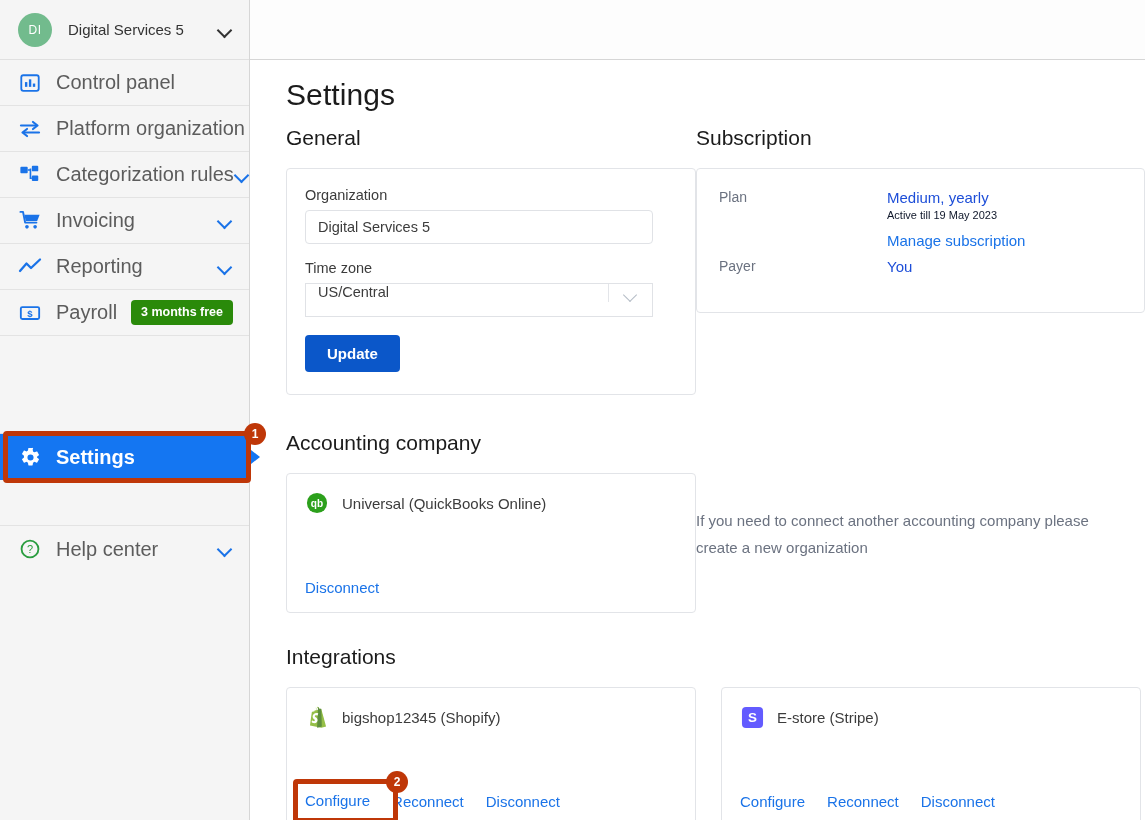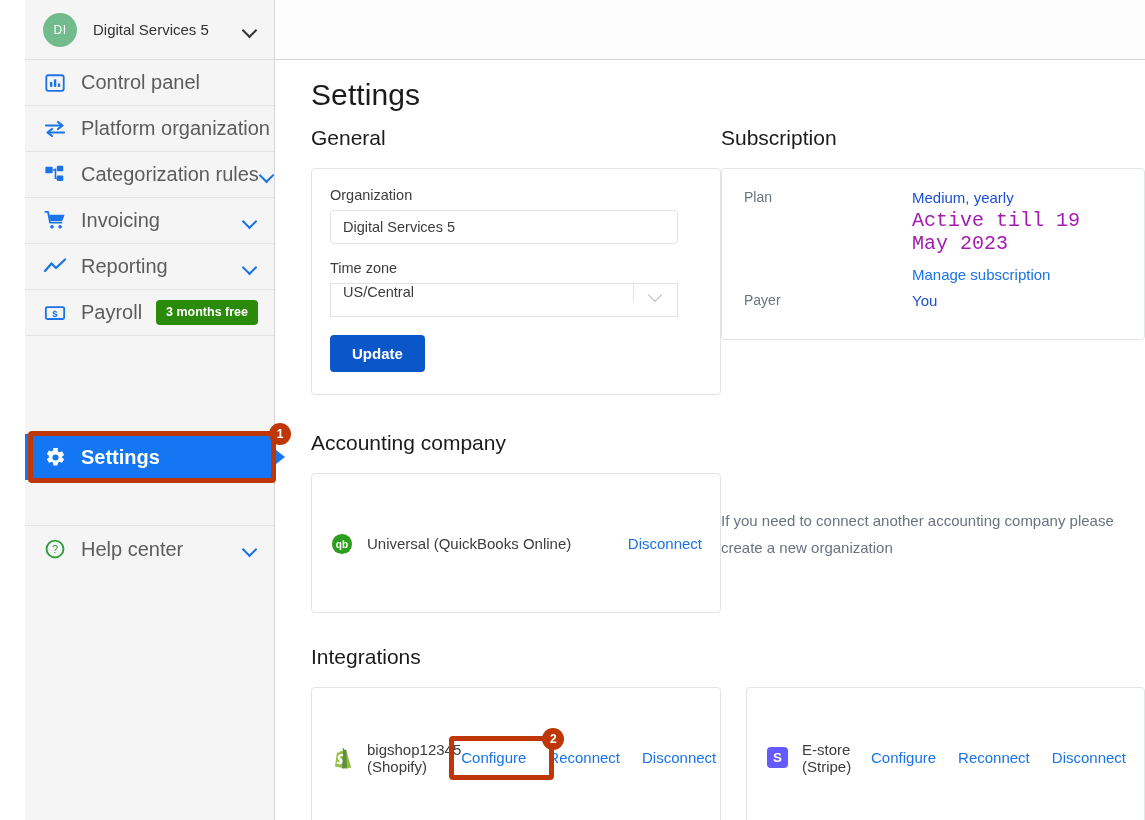--- a/index.html
+++ b/index.html
@@ -10,21 +10,20 @@
     background: #ffffff;
     font-family: "Liberation Sans", sans-serif;
     -webkit-font-smoothing: antialiased;
   }
 
   #app {
     position: relative;
     width: 1145px;
     height: 820px;
     display: flex;
-    padding-left: 25px;
   }
 
   
   .sidebar {
     width: 250px;
     height: 820px;
     background: #f5f5f5;
     border-right: 1px solid #d6d6d6;
     flex: 0 0 250px;
     position: relative;
@@ -287,34 +286,34 @@
     display: flex;
     margin-bottom: 6px;
   }
   .sub-key {
     width: 168px;
     font-size: 14px;
     color: #6b7280;
     flex: 0 0 168px;
   }
   .sub-val { font-size: 15px; color: #1d4ed8; }
-  .sub-sub { font-size: 20px; color: #a21caf; margin-top: 3px; font-family: Liberation Mono, monospace; }
+  .sub-sub { font-size: 11px; color: #0f172a; margin-top: 3px; }
   .link {
     color: #1a73e8;
     font-size: 15px;
     text-decoration: none;
     cursor: pointer;
   }
 
   
   .card-conn {
     padding: 17px 18px 16px 18px;
     height: 140px;
     display: flex;
-    flex-direction: row;
+    flex-direction: column;
     justify-content: space-between;
   }
   .conn-head {
     display: flex;
     align-items: center;
   }
   .conn-name {
     margin-left: 13px;
     font-size: 15px;
     color: #3c3c3c;

